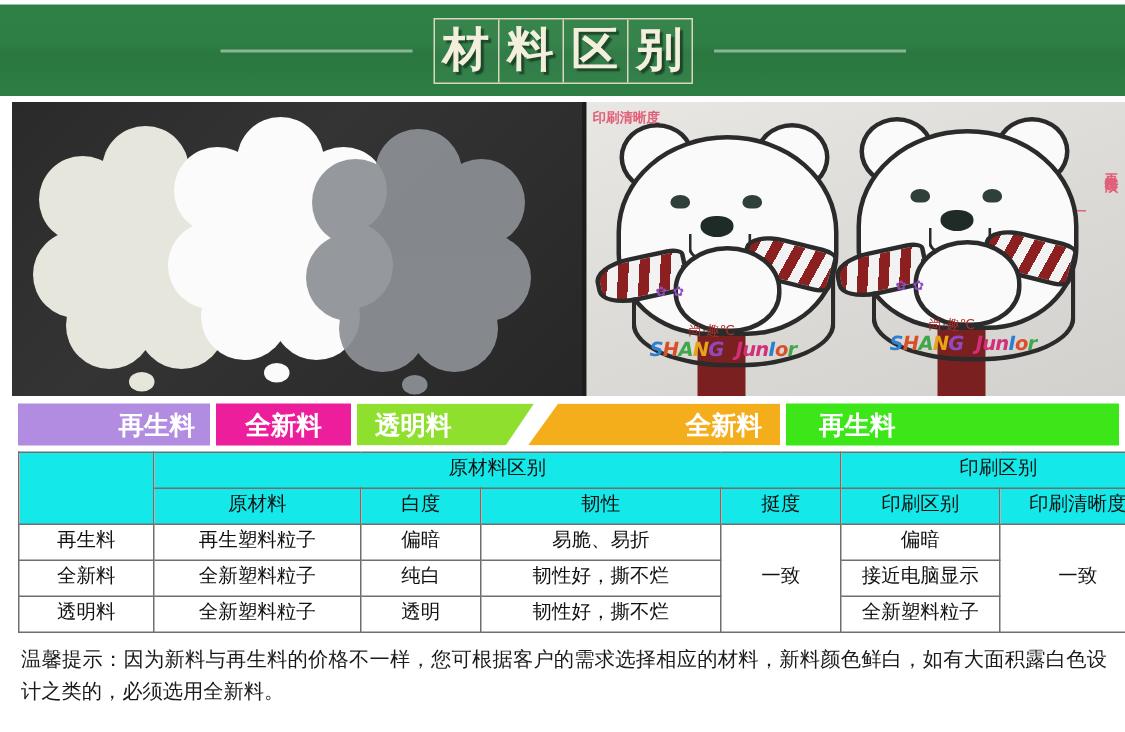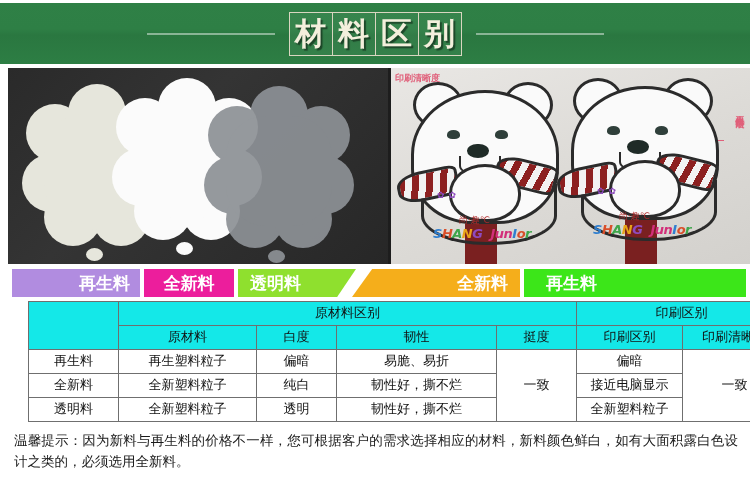--- a/index.html
+++ b/index.html
@@ -296,21 +296,21 @@
   .b2 { left: 144px; width: 90px;  background: #ec1e9c; justify-content: center; }
   .b3 { left: 238px; width: 118px; background: #8fe02e; justify-content: flex-start; padding-left: 12px;
         clip-path: polygon(0 0, 100% 0, 84% 100%, 0 100%); }
   .b4 { left: 352px; width: 168px; background: #f5ae1b; justify-content: flex-end; padding-right: 12px;
         clip-path: polygon(12% 0, 100% 0, 100% 100%, 0 100%); }
   .b5 { left: 524px; width: 222px; background: #3ce619; justify-content: flex-start; padding-left: 22px; }
 
   
   .table-wrap {
     width: 713px;
-    padding: 2px 10px 0 28px;
+    padding: 2px 10px 0 12px;
     box-sizing: border-box;
   }
   table.spec {
     border-collapse: collapse;
     width: 728px;
     table-layout: fixed;
     font-size: 13px;
     color: #111;
   }
   table.spec td, table.spec th {

